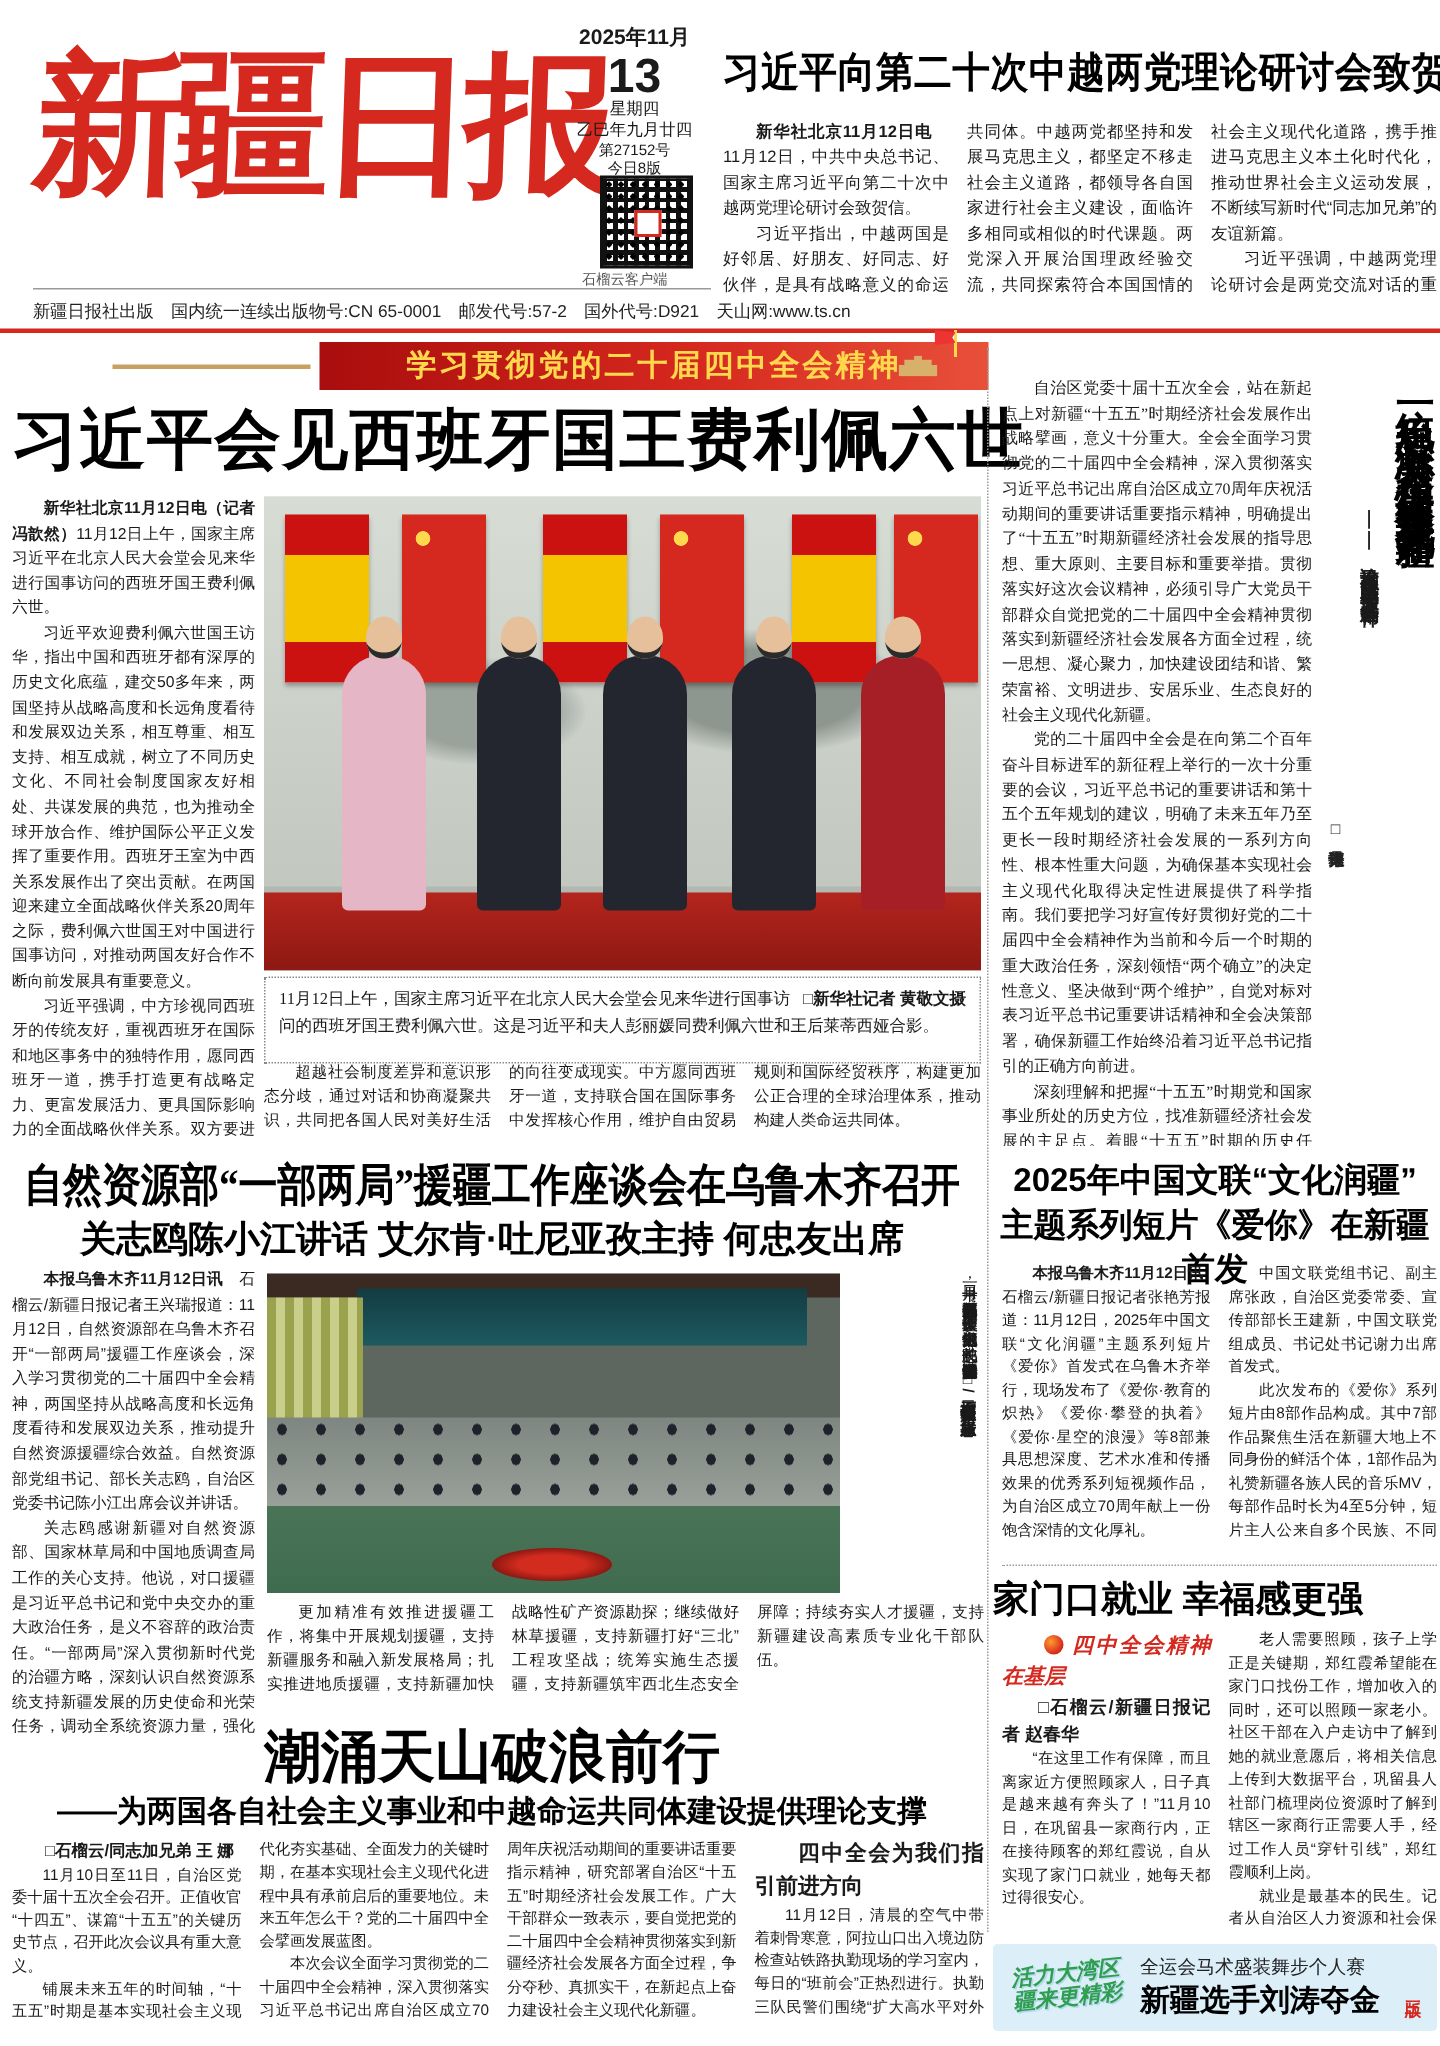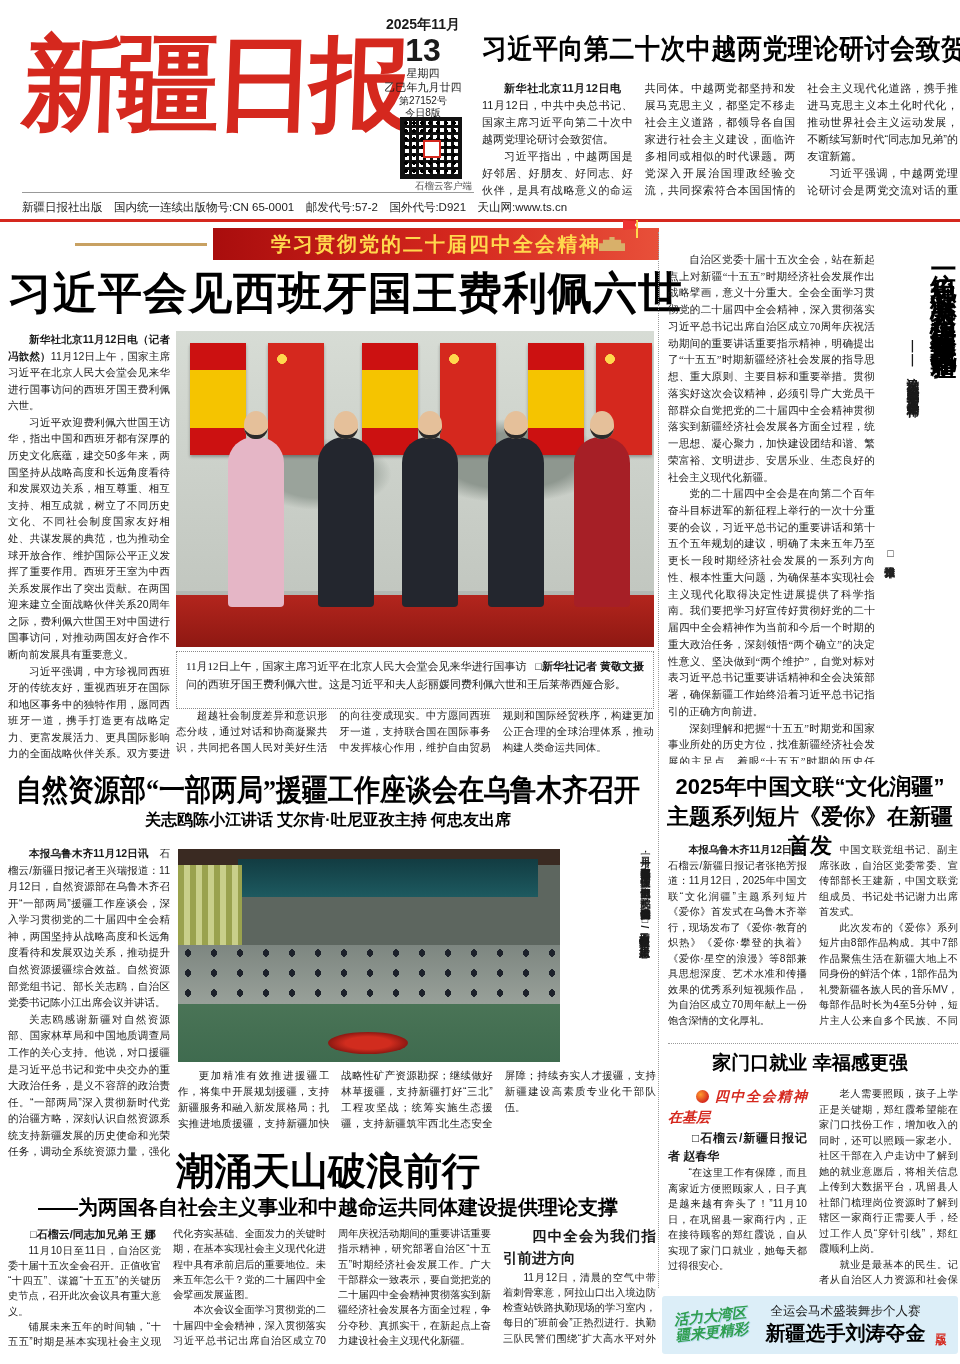--- a/index.html
+++ b/index.html
@@ -20,21 +20,21 @@
   .db-month{font-size:14px;font-weight:800;}
   .db-day{font-size:32px;font-weight:900;line-height:1.05;}
   .db-small{font-size:11px;}
   .db-tiny{font-size:10px;}
   .qr{left:400px;top:117px;width:58px;height:58px;border:2px solid #111;
       background:
         radial-gradient(#000 30%,transparent 32%) 0 0/8px 8px,
         repeating-linear-gradient(90deg,#111 0 3px,transparent 3px 7px),
         repeating-linear-gradient(0deg,#111 0 3px,#fff 3px 7px);}
   .qr-center{position:absolute;left:21px;top:21px;width:14px;height:14px;background:#fff;border:2px solid #d5281e;}
-  .qr-label{left:388px;top:180px;width:84px;font-size:9.5px;color:#555;text-align:right;}
+  .qr-label{left:388px;top:180px;width:84px;font-size:9.5px;color:#555;text-align:left;}
   .pub-line{left:22px;top:192px;width:452px;font-size:11.5px;color:#222;border-top:1px solid #999;padding-top:7px;white-space:nowrap;}
   .red-rule{left:0;top:219px;width:960px;height:3px;background:#d5281e;}
 
   
   .topstory-head{left:482px;top:30px;width:476px;font-size:25px;font-weight:900;letter-spacing:.5px;
       white-space:nowrap;color:#000;transform:scaleY(1.1);transform-origin:left top;}
   .topstory-body{left:482px;top:80px;width:476px;height:134px;column-count:3;column-gap:12px;
       font-size:11px;line-height:1.55;}
 
   
@@ -80,21 +80,21 @@
   .commentary{left:668px;top:252px;width:290px;height:512px;font-family:"Liberation Serif",serif;
       font-size:10.6px;line-height:1.58;}
   .vert-wrap{float:right;height:505px;writing-mode:vertical-rl;margin-left:7px;font-family:"Liberation Sans",sans-serif;}
   .vh-main{font-size:26px;font-weight:900;letter-spacing:3px;line-height:1.15;margin-left:6px;color:#000;}
   .vh-sub{font-size:12.5px;font-weight:700;padding-top:88px;letter-spacing:1.5px;margin-left:4px;}
   .vh-byline{font-size:10.5px;font-weight:700;padding-top:295px;color:#222;}
 
   
   .mid-headline{left:0;top:770px;width:656px;text-align:center;font-family:"Liberation Serif",serif;
       font-weight:900;font-size:26px;white-space:nowrap;transform:scaleY(1.15);transform-origin:center top;color:#000;}
-  .mid-subhead{left:0;top:810px;width:656px;text-align:center;font-size:16px;font-weight:800;color:#000;}
+  .mid-subhead{left:0;top:810px;width:656px;text-align:center;font-size:24px;font-weight:800;color:#000;}
   .mid-col{left:8px;top:845px;width:162px;height:315px;font-size:10.5px;line-height:1.58;}
   .mid-photo{left:178px;top:849px;width:382px;height:213px;background:#5d665f;}
   .mp-ceiling{position:absolute;left:0;top:0;width:382px;height:16px;background:#3a2a22;}
   .mp-screen{position:absolute;left:60px;top:10px;width:300px;height:38px;background:linear-gradient(#123c42,#1d5a60);}
   .mp-curtain{position:absolute;left:0;top:16px;width:64px;height:120px;
       background:repeating-linear-gradient(90deg,#9aa24e 0 6px,#c9cf8a 6px 12px);}
   .mp-audience{position:absolute;left:0;top:96px;width:382px;height:60px;
       background:radial-gradient(5px 6px at 10px 8px,#1d222b 0 60%,transparent 65%) 0 0/26px 20px,
                  linear-gradient(#7d8680,#99a19a);}
   .mp-table{position:absolute;left:0;bottom:0;width:382px;height:58px;background:linear-gradient(#49705333,#3f6b4f),#4a7557;}
@@ -113,34 +113,34 @@
       font-size:10.2px;line-height:1.5;}
   .bottom-byline{font-weight:800;font-size:11px;text-indent:0;margin-bottom:8px;}
   .bottom-subhead{font-weight:900;font-size:14.5px;text-indent:0;margin:4px 0 6px;}
 
   
   .culture-head{left:662px;top:772px;width:296px;text-align:center;font-size:22px;font-weight:900;
       line-height:1.35;color:#000;}
   .culture-body{left:668px;top:842px;width:290px;height:198px;column-count:2;column-gap:12px;
       font-size:10.2px;line-height:1.52;}
   .h-divider{left:668px;top:1043px;width:290px;border-top:1px dotted #9a9a9a;}
-  .jobs-head{left:662px;top:1050px;width:296px;text-align:center;font-size:19px;font-weight:900;color:#000;}
+  .jobs-head{left:662px;top:1050px;width:296px;font-size:24px;font-weight:900;color:#000;}
   .jobs-body{left:668px;top:1086px;width:290px;height:204px;column-count:2;column-gap:12px;
       font-size:10.2px;line-height:1.52;}
   .kicker{text-indent:0;color:#d5281e;font-weight:800;font-style:italic;font-size:14px;margin-bottom:6px;}
   .kicker-dot{display:inline-block;width:13px;height:13px;border-radius:50%;vertical-align:-2px;margin-right:4px;
       background:radial-gradient(circle at 35% 35%,#ff9b2d,#d5281e 70%);}
   .jobs-byline{text-indent:0;font-weight:800;font-size:12px;margin-bottom:8px;}
 
   
   .teaser{left:662px;top:1296px;width:296px;height:58px;background:#dceef8;border-radius:3px;
       display:flex;align-items:center;}
   .teaser-logo{width:98px;text-align:center;font-weight:900;font-style:italic;font-size:14.5px;
       line-height:1.1;color:#2f9e4f;transform:rotate(-6deg);text-shadow:1px 1px 0 #b5d9ee;}
-  .teaser-mid{flex:1;text-align:center;}
+  .teaser-mid{flex:1;text-align:left;}
   .teaser-small{font-size:12.5px;color:#222;}
   .teaser-big{font-size:20px;font-weight:900;color:#000;}
   .teaser-page{writing-mode:vertical-rl;color:#d5281e;font-weight:800;font-size:11px;margin:0 10px 0 2px;}
 </style>
 </head>
 <body>
 
 <div id="page">
 
   <div class="abs masthead-title">新疆日报</div>

